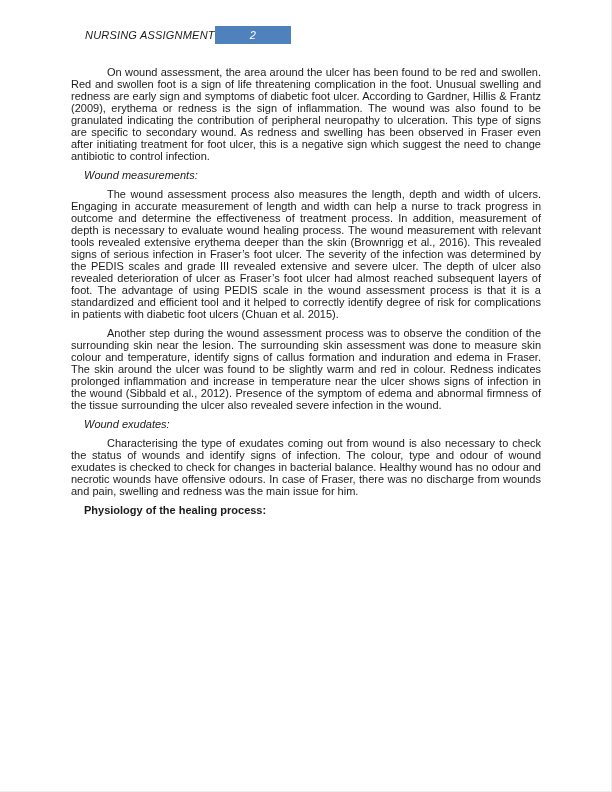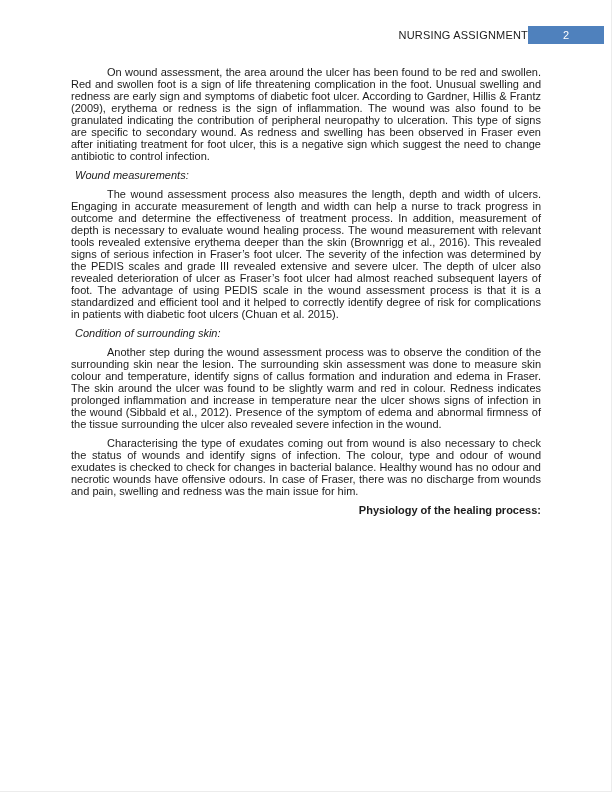--- a/index.html
+++ b/index.html
@@ -18,22 +18,23 @@
     font-family: "Liberation Sans", sans-serif;
     color: #1b1b1b;
     overflow: hidden;
   }
   .page-header {
     position: absolute;
     top: 26px;
     left: 85px;
     right: 7px;
     display: flex;
-    justify-content: flex-end;
+    justify-content: flex-start;
     align-items: flex-start;
+    font-style: italic;
   }
   .header-title {
     font-size: 11px;
     letter-spacing: 0.2px;
     color: #1b1b1b;
     padding-top: 3px;
   }
   .page-number-badge {
     width: 76px;
     height: 18px;
@@ -53,32 +54,31 @@
     width: 470px;
     font-size: 11px;
     line-height: 12px;
   }
   .para {
     margin: 0 0 7px 0;
     text-align: justify;
     text-indent: 36px;
   }
   .heading {
-    margin: 0 0 7px 4px;
+    margin: 0 0 7px 13px;
     text-align: left;
     text-indent: 0;
   }
   .heading.italic {
     font-style: italic;
     font-weight: normal;
   }
   .heading.bold {
     font-style: normal;
     font-weight: bold;
-    text-align: right;
   }
 </style>
 </head>
 <body>
 
 <div class="page">
 
   <div class="page-header">
     <span class="header-title">NURSING ASSIGNMENT</span>
     <span class="page-number-badge">
@@ -86,24 +86,24 @@
     </span>
   </div>
 
   <div class="page-body">
     <p class="para">On wound assessment, the area around the ulcer has been found to be red and swollen. Red and swollen foot is a sign of life threatening complication in the foot. Unusual swelling and redness are early sign and symptoms of diabetic foot ulcer. According to Gardner, Hillis &amp; Frantz (2009), erythema or redness is the sign of inflammation. The wound was also found to be granulated indicating the contribution of peripheral neuropathy to ulceration. This type of signs are specific to secondary wound. As redness and swelling has been observed in Fraser even after initiating treatment for foot ulcer, this is a negative sign which suggest the need to change antibiotic to control infection.</p>
 
     <p class="heading italic">Wound measurements:</p>
 
     <p class="para">The wound assessment process also measures the length, depth and width of ulcers. Engaging in accurate measurement of length and width can help a nurse to track progress in outcome and determine the effectiveness of treatment process. In addition, measurement of depth is necessary to evaluate wound healing process. The wound measurement with relevant tools revealed extensive erythema deeper than the skin (Brownrigg et al., 2016). This revealed signs of serious infection in Fraser’s foot ulcer. The severity of the infection was determined by the PEDIS scales and grade III revealed extensive and severe ulcer. The depth of ulcer also revealed deterioration of ulcer as Fraser’s foot ulcer had almost reached subsequent layers of foot. The advantage of using PEDIS scale in the wound assessment process is that it is a standardized and efficient tool and it helped to correctly identify degree of risk for complications in patients with diabetic foot ulcers (Chuan et al. 2015).</p>
 
-    <p class="heading italic">Condition of surrounding skin:</p>
 
     <p class="para">Another step during the wound assessment process was to observe the condition of the surrounding skin near the lesion. The surrounding skin assessment was done to measure skin colour and temperature, identify signs of callus formation and induration and edema in Fraser. The skin around the ulcer was found to be slightly warm and red in colour. Redness indicates prolonged inflammation and increase in temperature near the ulcer shows signs of infection in the wound (Sibbald et al., 2012). Presence of the symptom of edema and abnormal firmness of the tissue surrounding the ulcer also revealed severe infection in the wound.</p>
 
+    <p class="heading italic">Wound exudates:</p>
 
     <p class="para">Characterising the type of exudates coming out from wound is also necessary to check the status of wounds and identify signs of infection. The colour, type and odour of wound exudates is checked to check for changes in bacterial balance. Healthy wound has no odour and necrotic wounds have offensive odours. In case of Fraser, there was no discharge from wounds and pain, swelling and redness was the main issue for him.</p>
 
     <p class="heading bold">Physiology of the healing process:</p>
 
   </div>
 
 </div>
 
 </body></html>

